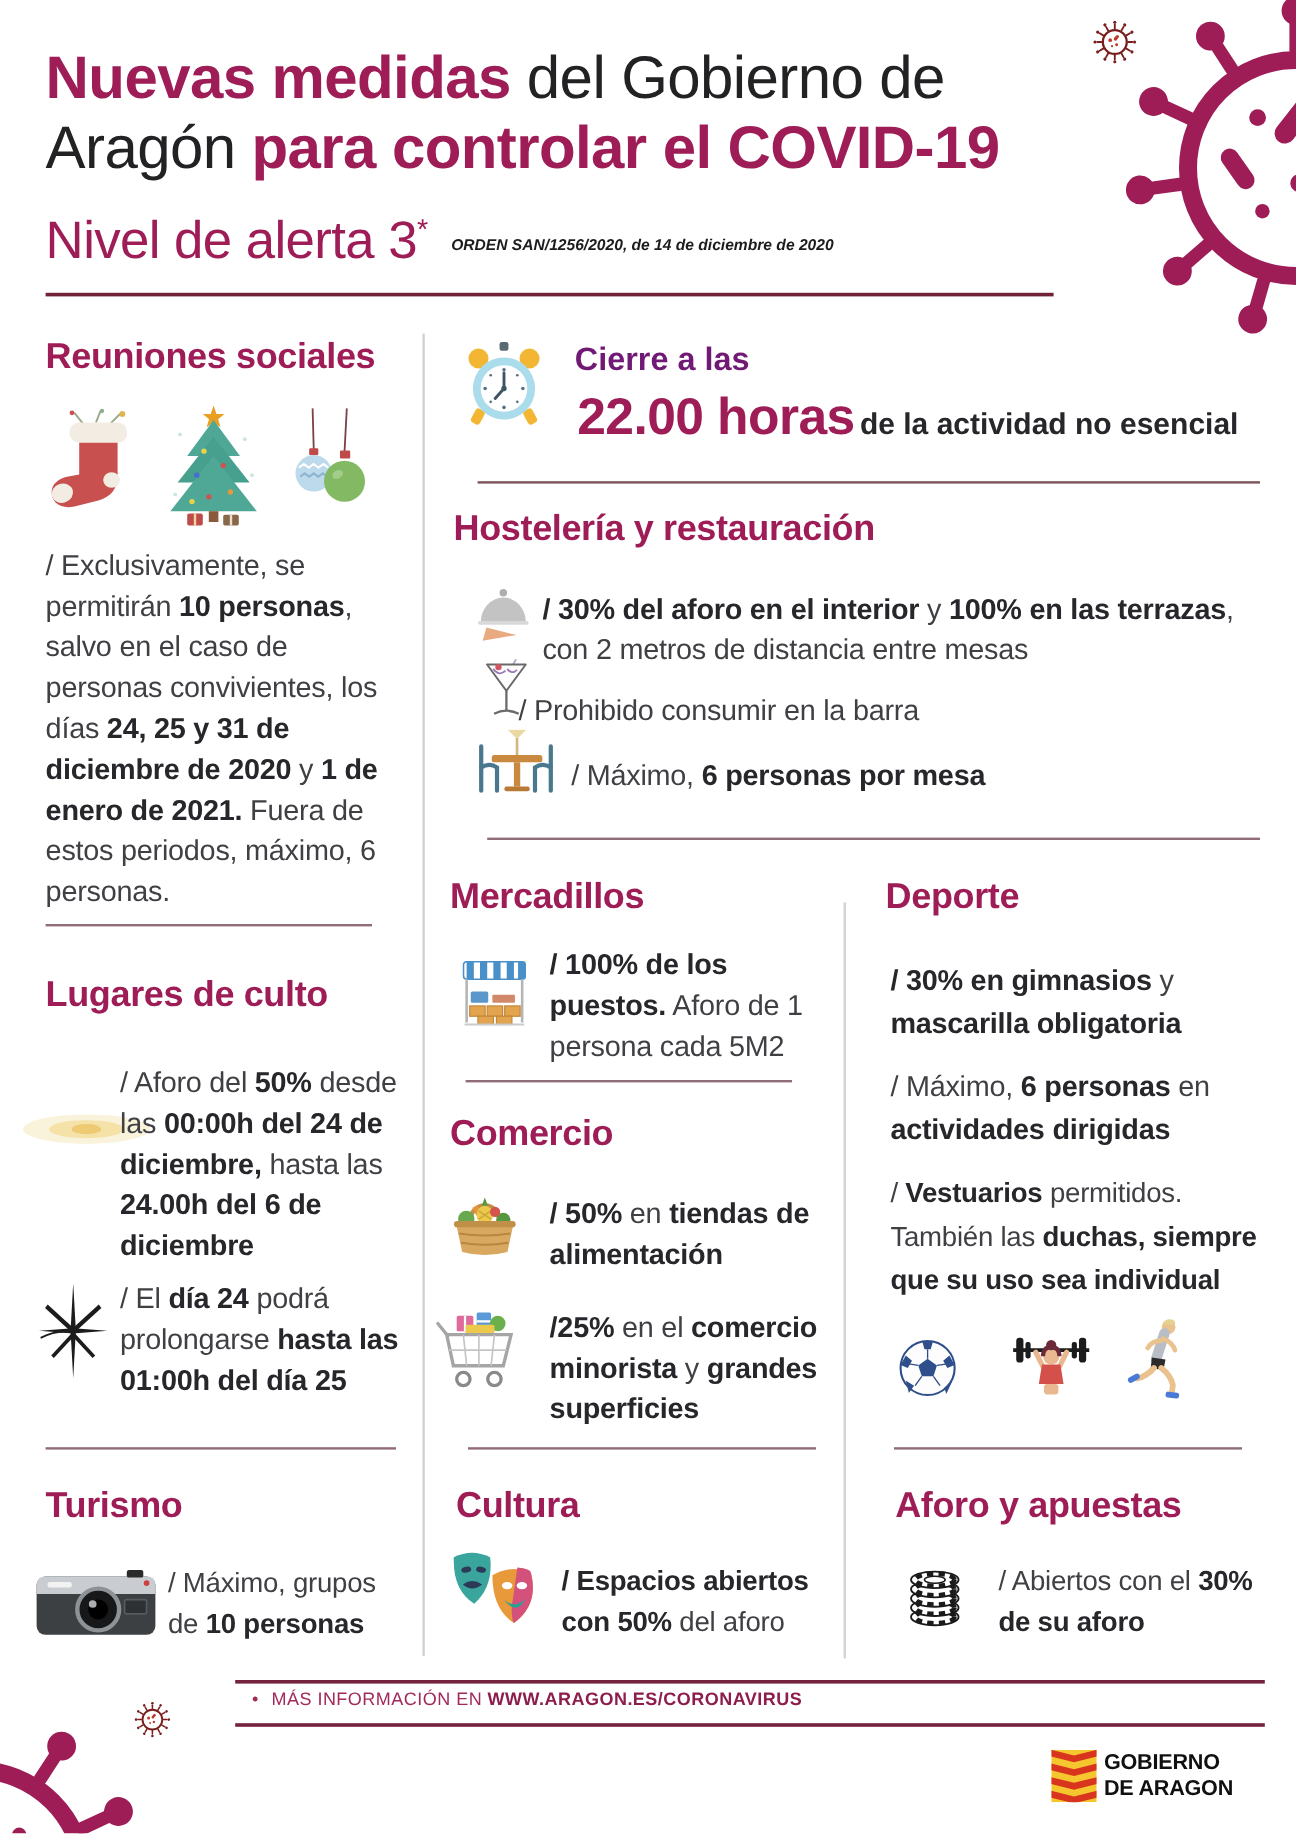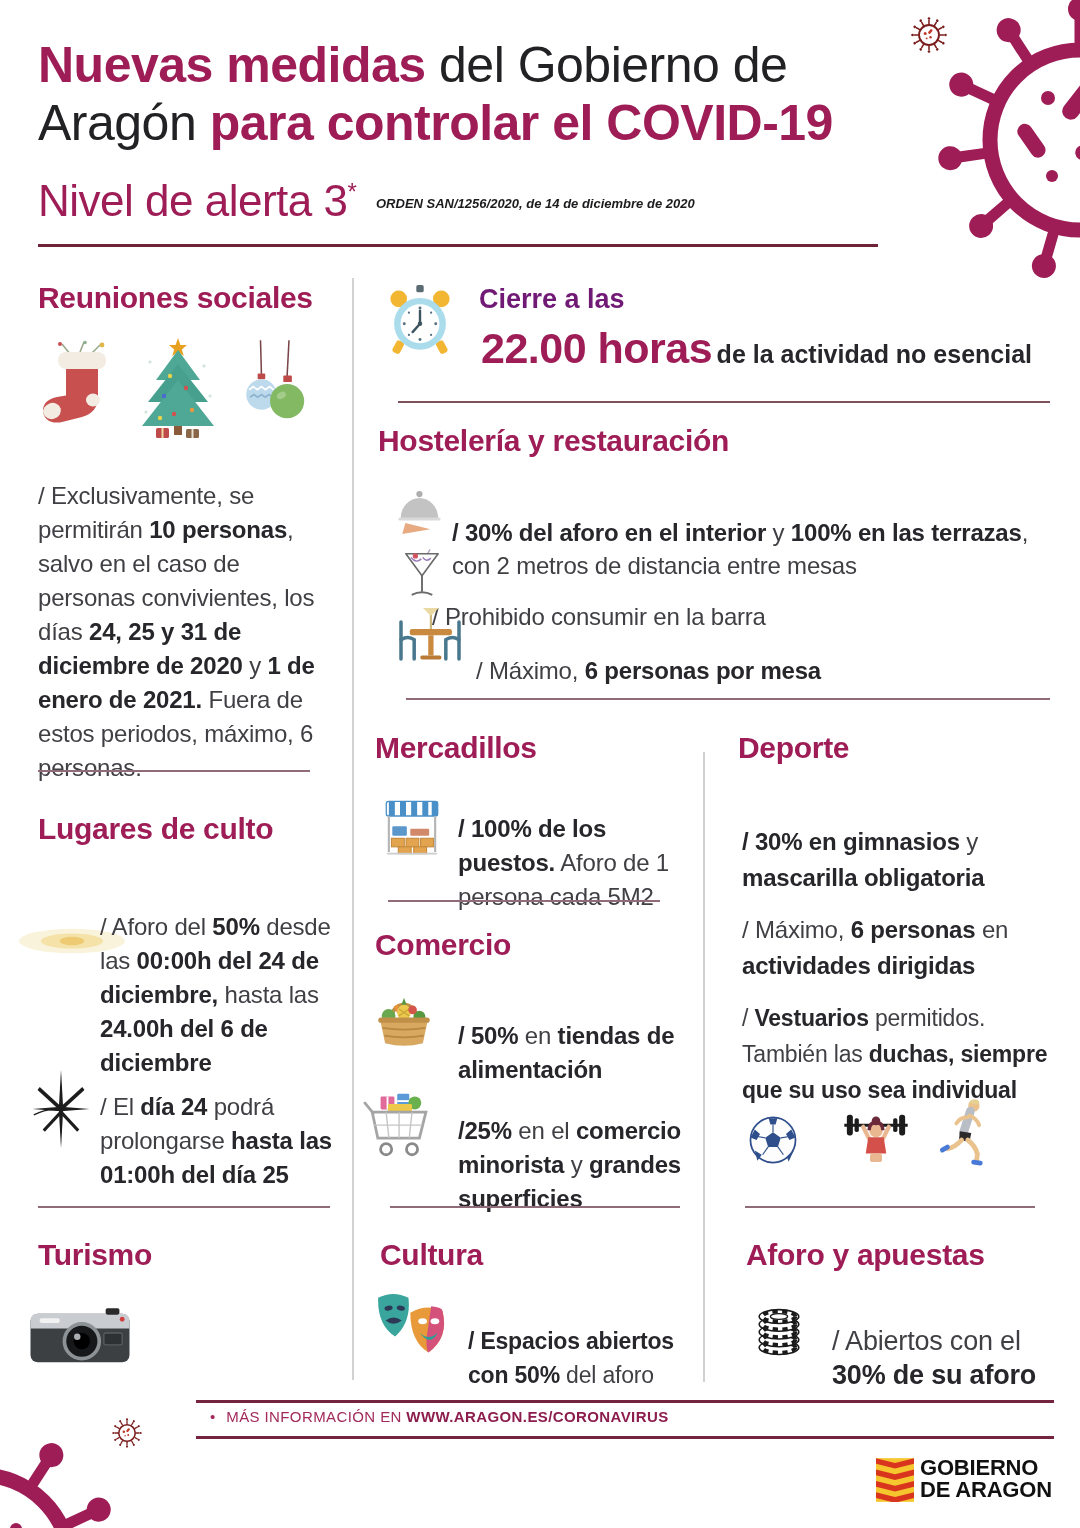--- a/index.html
+++ b/index.html
@@ -1,21 +1,21 @@
 <!DOCTYPE html>
 <html><head>
 <meta charset="utf-8">
 <style>
   html,body{margin:0;padding:0;background:#ffffff;}
   .page{position:relative;width:1080px;height:1528px;background:#fff;overflow:hidden;
         font-family:"Liberation Sans","DejaVu Sans",sans-serif;color:#3a3a3e;}
   h1,h2,p,div{margin:0;}
   .abs{position:absolute;}
   .sec-title{position:absolute;font-size:30px;font-weight:700;color:#9e1d56;letter-spacing:-0.3px;}
-  .txt{position:absolute;font-size:24px;line-height:34px;letter-spacing:-0.2px;color:#3f3f44;margin-top:24px;}
+  .txt{position:absolute;font-size:24px;line-height:34px;letter-spacing:-0.2px;color:#3f3f44;}
   .b{font-weight:700;color:#26262b;}
   .r{font-weight:400;}
   .accent{color:#9e1d56;font-weight:700;}
   .hr{position:absolute;height:2px;background:#8f6c77;}
   .rule{position:absolute;height:3px;background:#6e2436;}
   .vr{position:absolute;width:2px;background:#d2d2d2;}
   .icon{position:absolute;}
 </style>
 </head>
 <body>
@@ -442,20 +442,23 @@
     </svg>
   <p class="txt" style="left:100px;top:1066px;width:245px">
     <span class="r">/ El </span><span class="b">día 24</span><span class="r"> podrá prolongarse </span><span class="b">hasta las 01:00h del día 25</span>
   </p>
   <div class="hr" style="left:38px;top:1206px;width:292px"></div>
 
   <h2 class="sec-title" style="left:38px;top:1238px">Turismo</h2>
   <svg class="icon" style="left:28px;top:1300px;width:104px;height:66px">
       <use href="#i-camera"></use>
     </svg>
+  <p class="txt" style="left:140px;top:1302px;width:200px;font-size:23px">
+    <span class="r">/ Máximo, grupos de </span><span class="b">10 personas</span>
+  </p>
 
   <svg class="icon" style="left:383px;top:283px;width:74px;height:76px">
       <use href="#i-clock"></use>
     </svg>
   <div class="abs" style="left:479px;top:284px;font-size:27px;font-weight:700;color:#701a75">Cierre a las</div>
   <div class="abs" style="left:481px;top:324px;white-space:nowrap">
     <span style="font-size:43px;font-weight:700;color:#9e1d56;letter-spacing:-0.5px">22.00 horas</span>
     <span style="font-size:25px;font-weight:700;color:#26262b"> de la actividad no esencial</span>
   </div>
   <div class="hr" style="left:398px;top:401px;width:652px;background:#7d5258"></div>
@@ -531,32 +534,32 @@
     </svg>
   <svg class="icon" style="left:938px;top:1096px;width:56px;height:74px">
       <use href="#i-runner"></use>
     </svg>
   <div class="hr" style="left:745px;top:1206px;width:290px"></div>
 
   <h2 class="sec-title" style="left:746px;top:1238px">Aforo y apuestas</h2>
   <svg class="icon" style="left:748px;top:1294px;width:62px;height:64px">
       <use href="#i-chips"></use>
     </svg>
-  <p class="txt" style="left:832px;top:1300px;width:215px;font-size:27px">
+  <p class="txt" style="left:832px;top:1300px;width:215px;font-size:23px">
     <span class="r">/ Abiertos con el </span><span class="b">30% de su aforo</span>
   </p>
 
   <div class="abs" style="left:196px;top:1400px;width:858px;height:3px;background:#74243e"></div>
   <div class="abs" style="left:210px;top:1408px;font-size:15px;letter-spacing:0.4px;color:#a12a5b">
     <span>•</span>
     <span style="margin-left:6px">MÁS INFORMACIÓN EN </span><span style="font-weight:700;color:#8c1d4d">WWW.ARAGON.ES/CORONAVIRUS</span>
   </div>
   <div class="abs" style="left:196px;top:1436px;width:858px;height:3px;background:#74243e"></div>
 
   <svg class="icon" style="left:876px;top:1458px;width:38px;height:44px">
       <use href="#i-flag"></use>
     </svg>
-  <div class="abs" style="left:920px;top:1457px;font-size:22px;line-height:22px;font-weight:700;color:#101010;letter-spacing:-0.2px">
+  <div class="abs" style="left:920px;top:1457px;font-size:18px;line-height:22px;font-weight:700;color:#101010;letter-spacing:-0.2px">
     <div>GOBIERNO</div>
     <div>DE ARAGON</div>
   </div>
 
 </div>
 
 </body></html>

